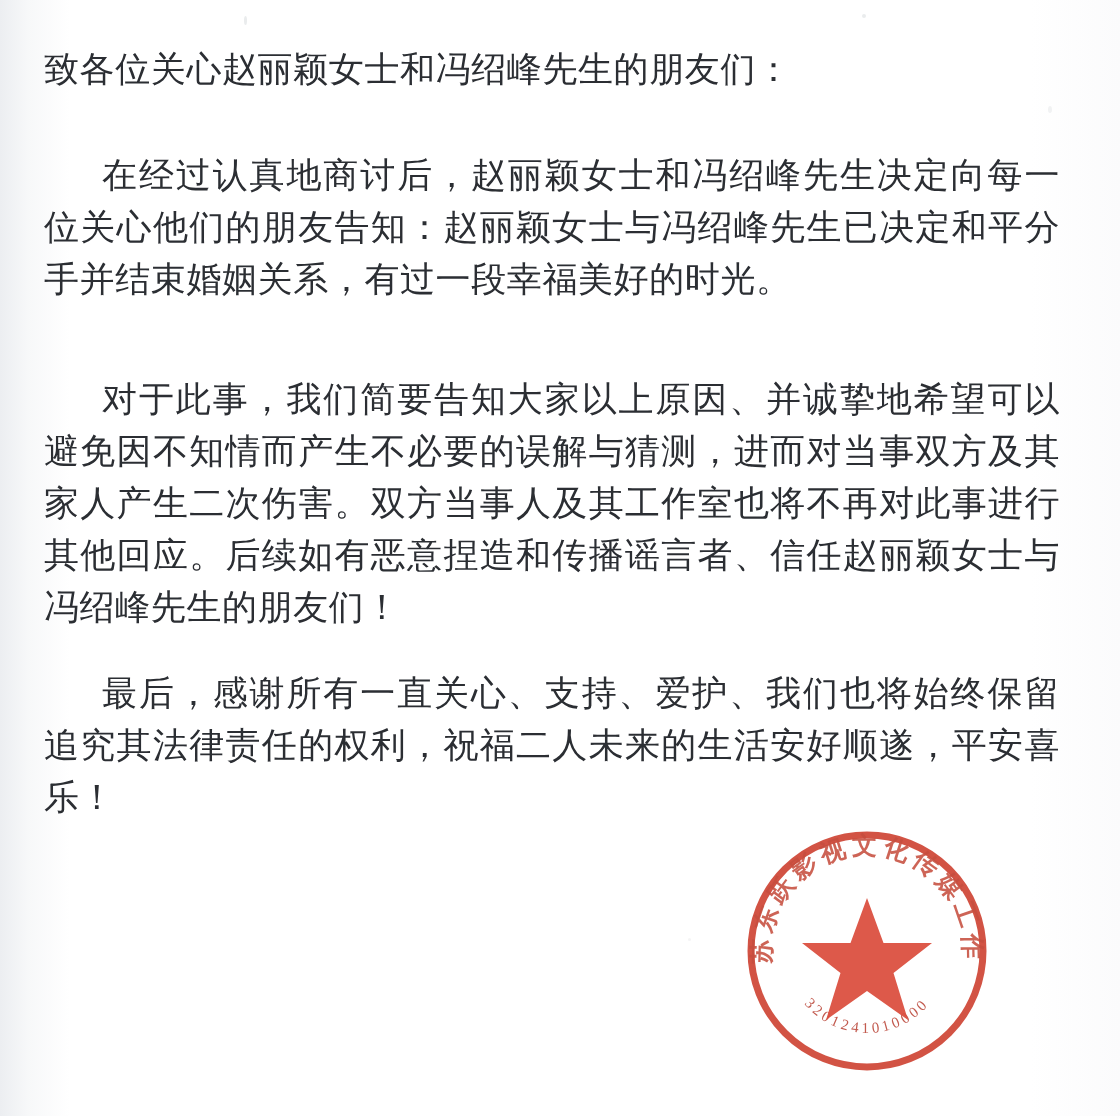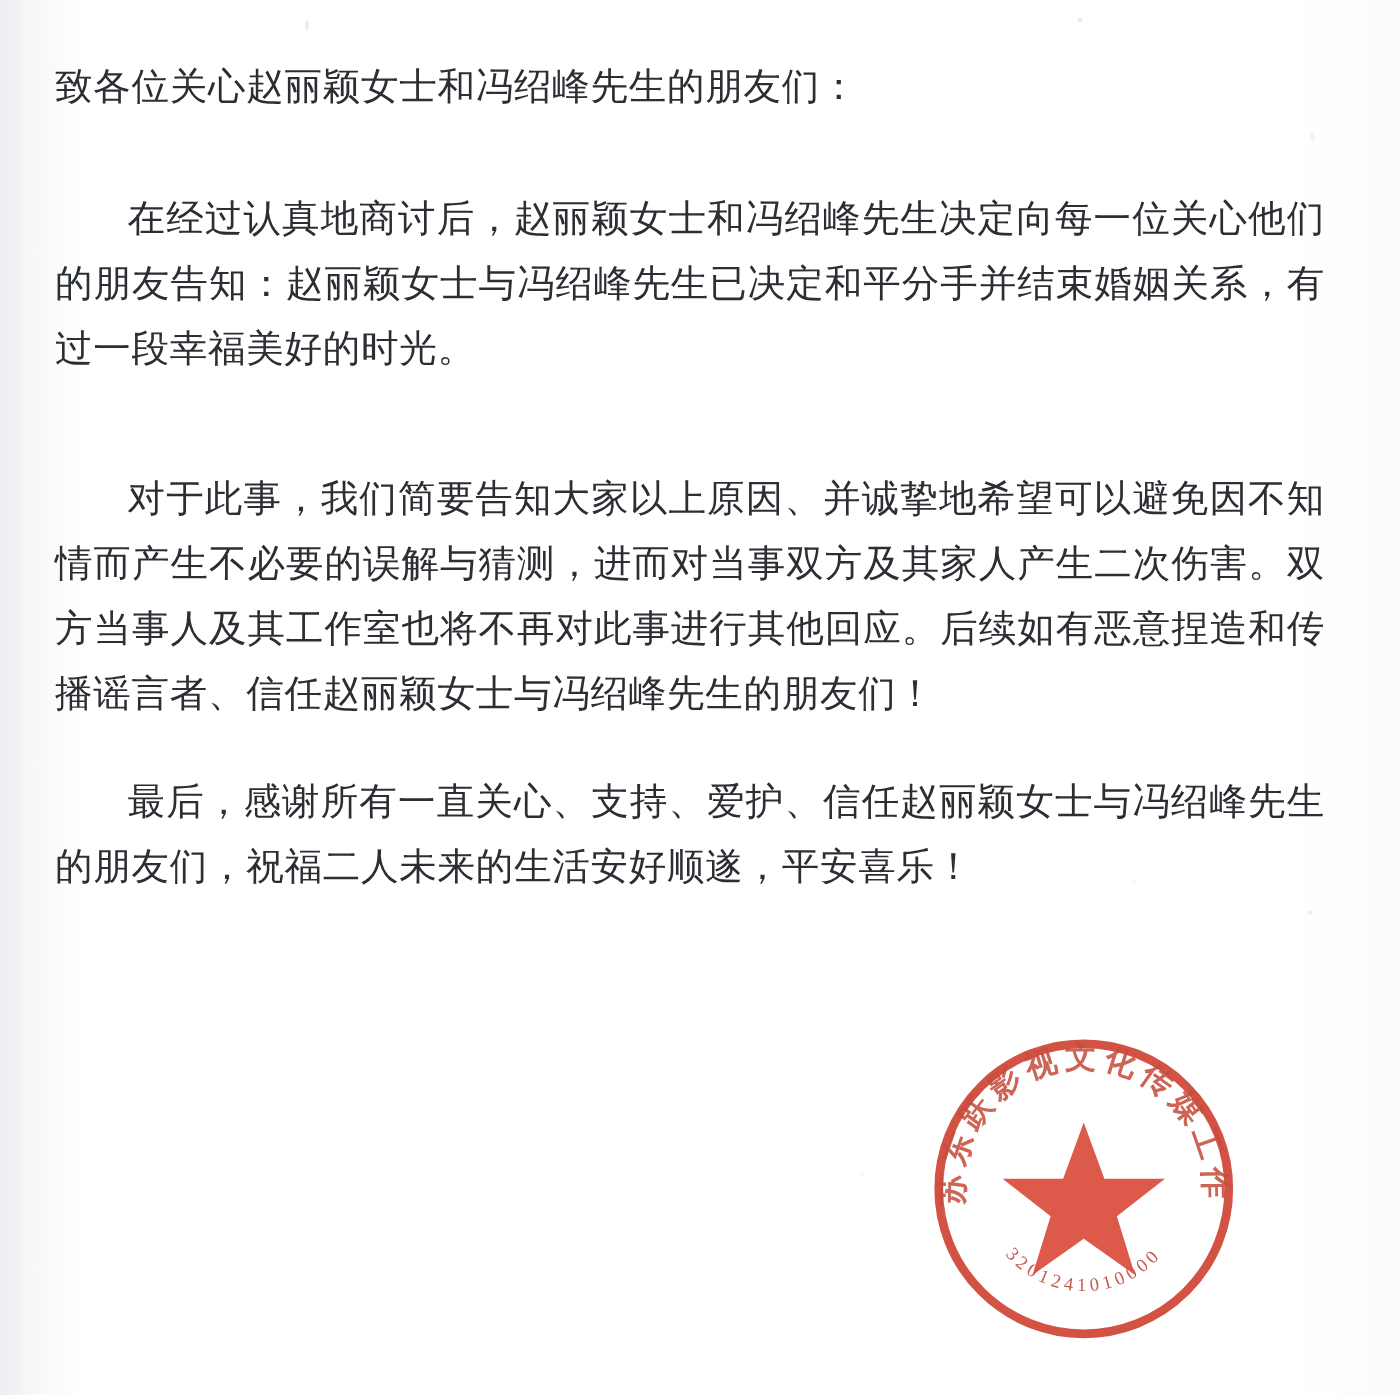--- a/index.html
+++ b/index.html
@@ -38,21 +38,21 @@
 
   #doc-body {
     position: absolute;
     left: 44px;
     top: 44px;
     width: 1016px;
   }
 
   .para {
     color: #2b2e33;
-    font-size: 30px;
+    font-size: 35px;
     line-height: 52px;
     letter-spacing: 0.6px;
     text-align: justify;
     text-justify: inter-character;
     margin: 0;
     font-family: "Liberation Serif", "DejaVu Serif", serif;
     -webkit-font-smoothing: none;
   }
   .para.salutation { margin-bottom: 24px; text-indent: 0; }
   .para.indent { text-indent: 58px; }
@@ -128,21 +128,21 @@
 
     <div class="gap-2"></div>
 
 
     <div class="gap-3"></div>
 
     <p class="para indent">对于此事，我们简要告知大家以上原因、并诚挚地希望可以避免因不知情而产生不必要的误解与猜测，进而对当事双方及其家人产生二次伤害。双方当事人及其工作室也将不再对此事进行其他回应。后续如有恶意捏造和传播谣言者、信任赵丽颖女士与冯绍峰先生的朋友们！</p>
 
     <div class="gap-4"></div>
 
-    <p class="para indent">最后，感谢所有一直关心、支持、爱护、信任赵丽颖女士与冯绍峰先生的朋友们，祝福二人未来的生活安好顺遂，平安喜乐！</p>
+    <p class="para indent">最后，感谢所有一直关心、支持、爱护、我们也将始终保留追究其法律责任的权利，祝福二人未来的生活安好顺遂，平安喜乐！</p>
   </div>
 
   <div id="seal-wrap">
     <div id="seal">
       <svg width="250" height="250" viewBox="0 0 250 250" xmlns="http://www.w3.org/2000/svg">
         <defs>
           <path id="arcTop" d="M 28,125 A 97,97 0 0 1 222,125"></path>
           <path id="arcBot" d="M 43,125 A 82,82 0 0 0 207,125"></path>
         </defs>
 

